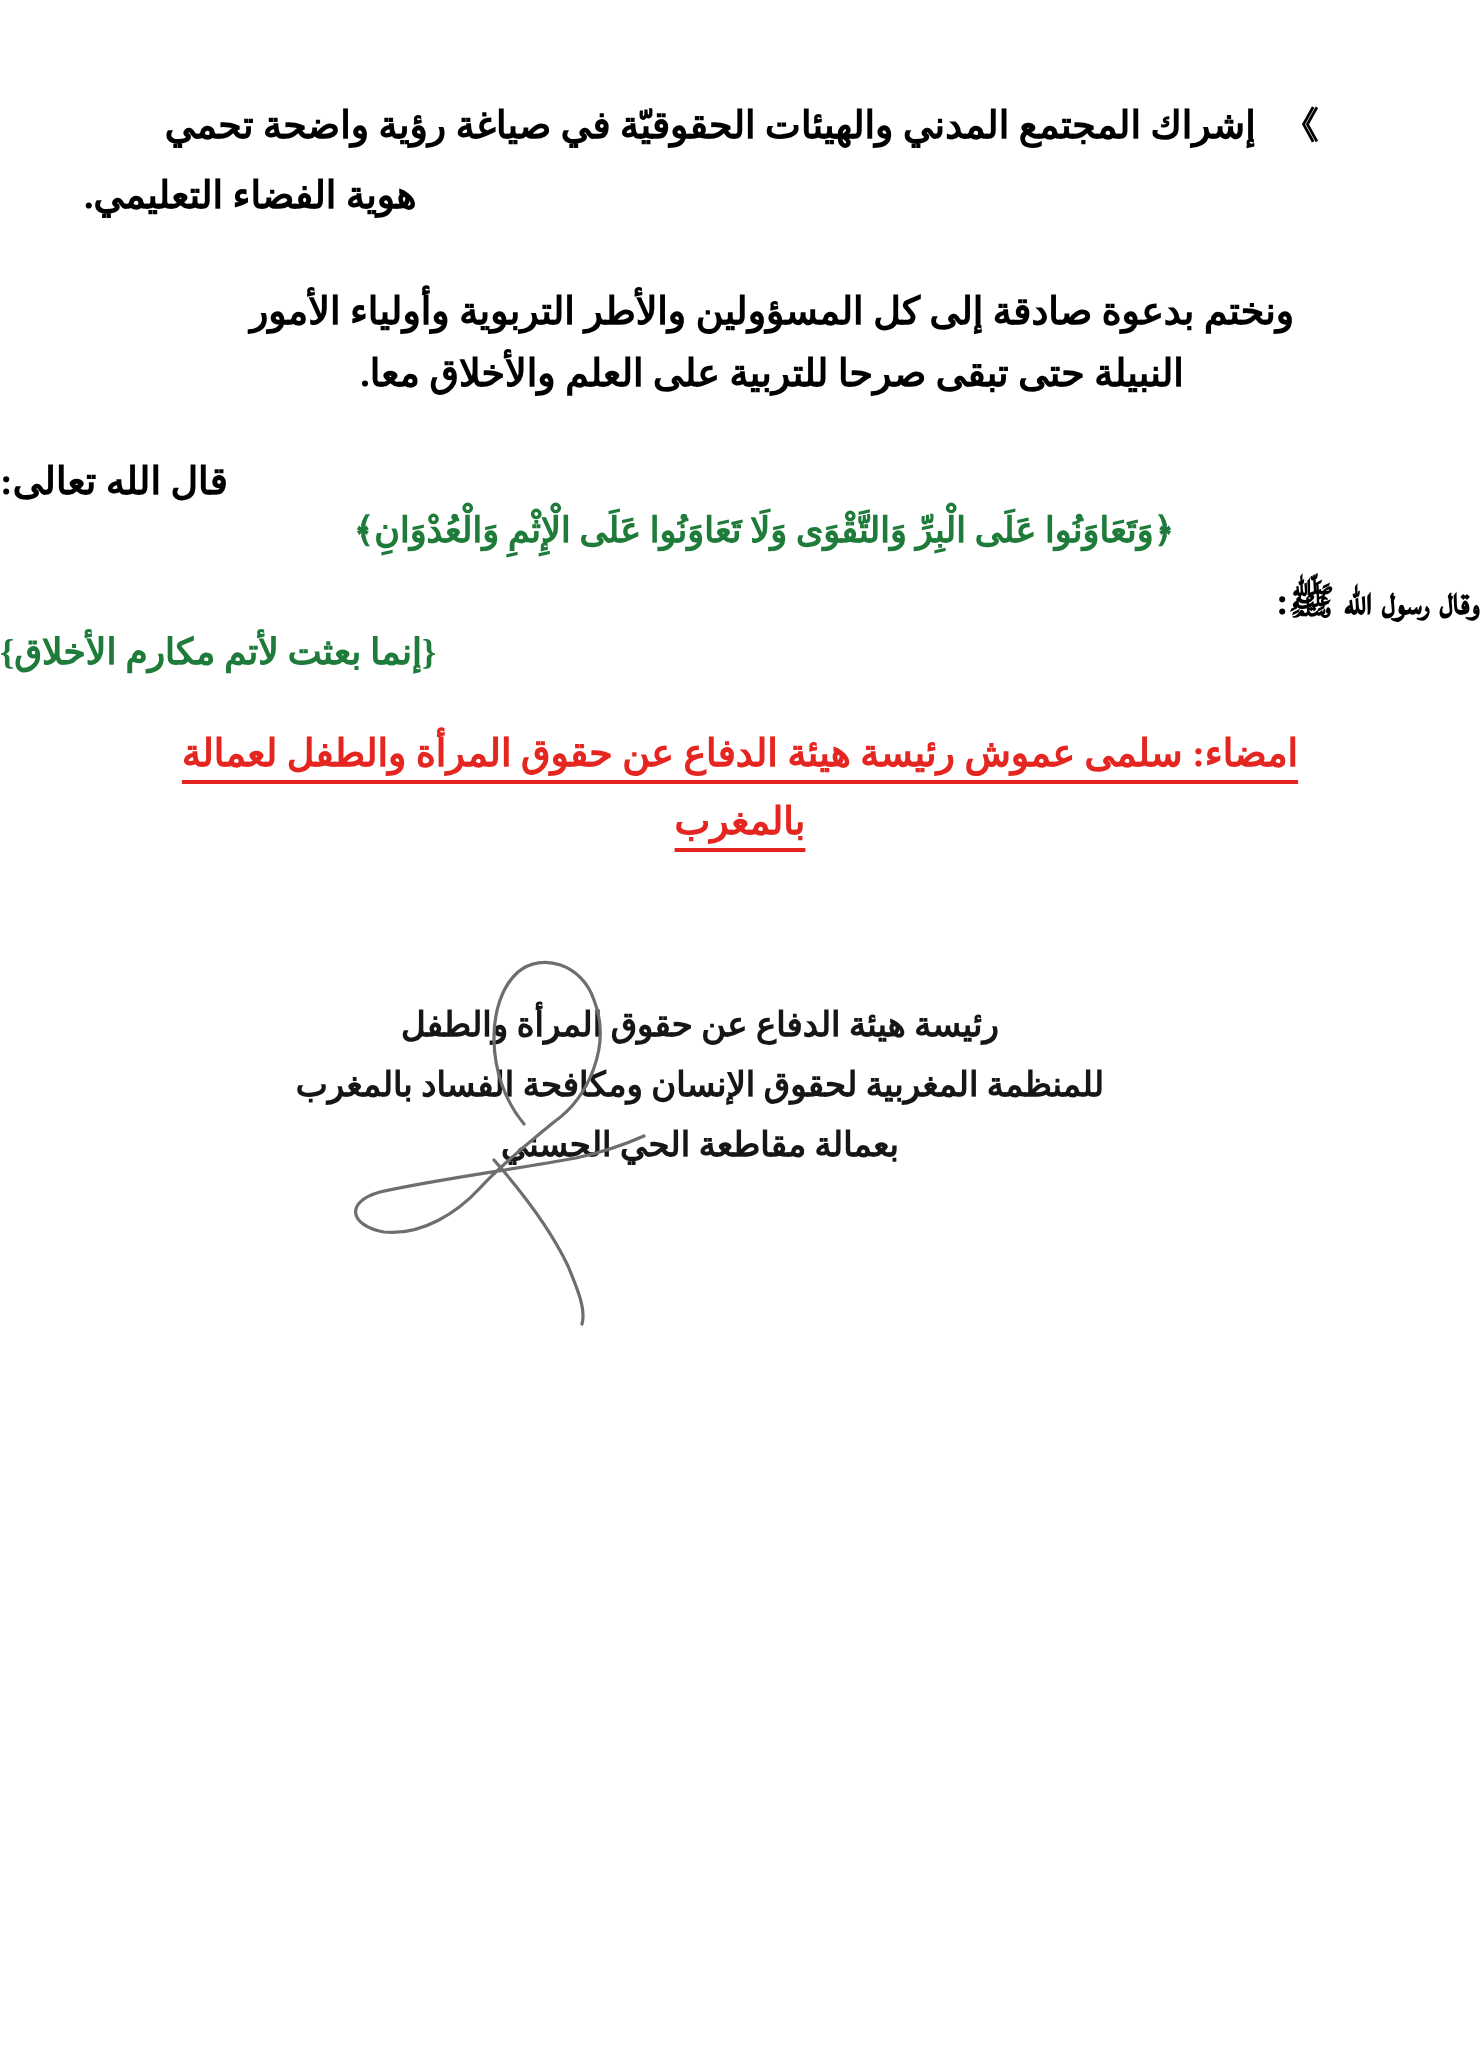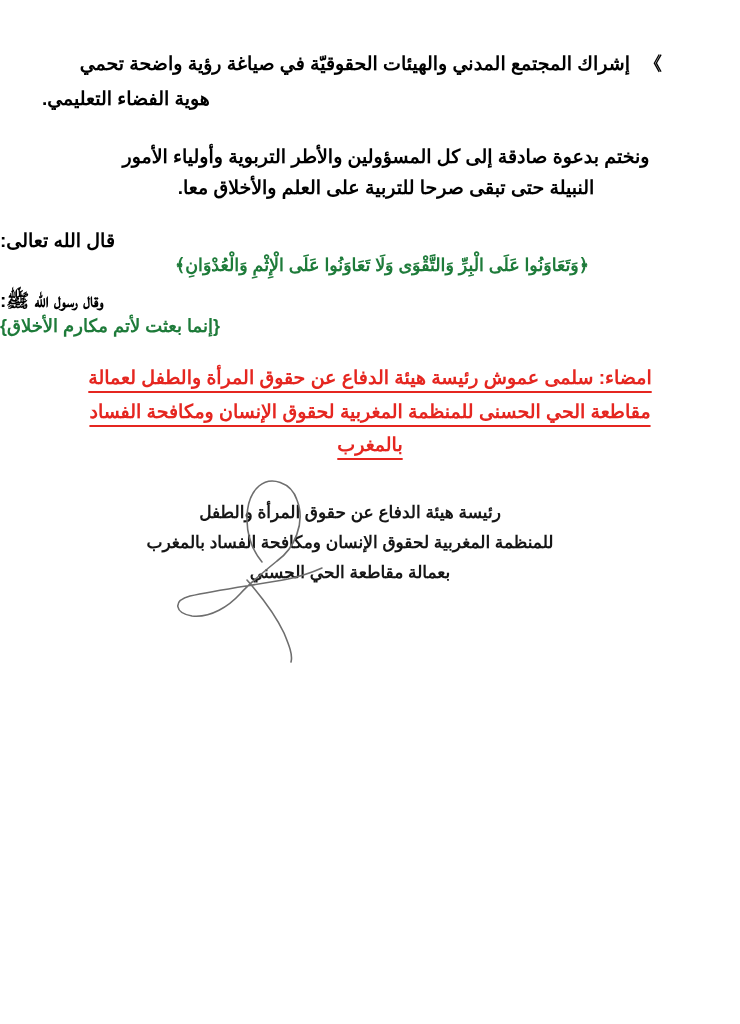--- a/index.html
+++ b/index.html
@@ -1,37 +1,37 @@
 <!DOCTYPE html>
 <html lang="ar" dir="rtl"><head>
 <meta charset="utf-8">
 <style>
   html,body{margin:0;padding:0;background:#e9e9e9;}
   .page{
     position:relative;
     width:740px;height:1024px;
     margin:0 auto;
     background:#ffffff;
-    font-family:Liberation Sans, sans-serif;
+    font-family:Liberation Serif, serif;
     direction:rtl;
     overflow:hidden;
   }
   .abs{position:absolute;right:0;left:0;}
   .line{font-weight:700;color:#000;}
   
   .para1{top:46px;padding:0 42px;font-size:19px;line-height:35px;}
   .para1 .l1{text-align:center;}
   .para1 .l2{text-align:left;}
   .para1 .marker{letter-spacing:-2px;padding-left:8px;}
   
   .para2{top:141px;padding:0 28px;font-size:19px;line-height:31px;text-align:center;margin-left:32px;}
   
   .quran-intro{top:229px;text-align:left;font-size:19px;}
   .quran-verse{top:255px;text-align:center;font-size:17.5px;color:#1e7b3a;margin-left:24px;}
-  .hadith-intro{top:289px;text-align:left;font-size:19px;}
+  .hadith-intro{top:289px;text-align:right;font-size:19px;}
   .hadith-text{top:315px;text-align:left;font-size:18px;color:#1e7b3a;}
   
   .stamp-note{top:361px;padding:0 40px;font-size:19px;line-height:33.5px;text-align:center;color:#e52620;}
   .stamp-note .u{
     text-decoration:underline;
     text-decoration-color:#e52620;
     text-decoration-thickness:2px;
     text-underline-offset:7px;
   }
   
@@ -58,21 +58,20 @@
   </div>
 
   <div class="abs line quran-intro">قال الله تعالى:</div>
   <div class="abs line quran-verse">﴿وَتَعَاوَنُوا عَلَى الْبِرِّ وَالتَّقْوَى وَلَا تَعَاوَنُوا عَلَى الْإِثْمِ وَالْعُدْوَانِ﴾</div>
 
   <div class="abs line hadith-intro">وقال رسول الله ﷺ:</div>
   <div class="abs line hadith-text">{إنما بعثت لأتم مكارم الأخلاق}</div>
 
   <div class="abs stamp-note">
     <div class="line u" style="color:#e52620">امضاء: سلمى عموش رئيسة هيئة الدفاع عن حقوق المرأة والطفل لعمالة</div>
-    <div class="line u" style="color:#e52620">مقاطعة الحي الحسنى للمنظمة المغربية لحقوق الإنسان ومكافحة الفساد</div>
     <div class="line u" style="color:#e52620">بالمغرب</div>
   </div>
 
   <div class="abs sig-block">
     <div>رئيسة هيئة الدفاع عن حقوق المرأة والطفل</div>
     <div>للمنظمة المغربية لحقوق الإنسان ومكافحة الفساد بالمغرب</div>
     <div>بعمالة مقاطعة الحي الحسني</div>
   </div>
 
   <svg class="flourish" width="210" height="220" viewBox="145 455 210 220" fill="none">

